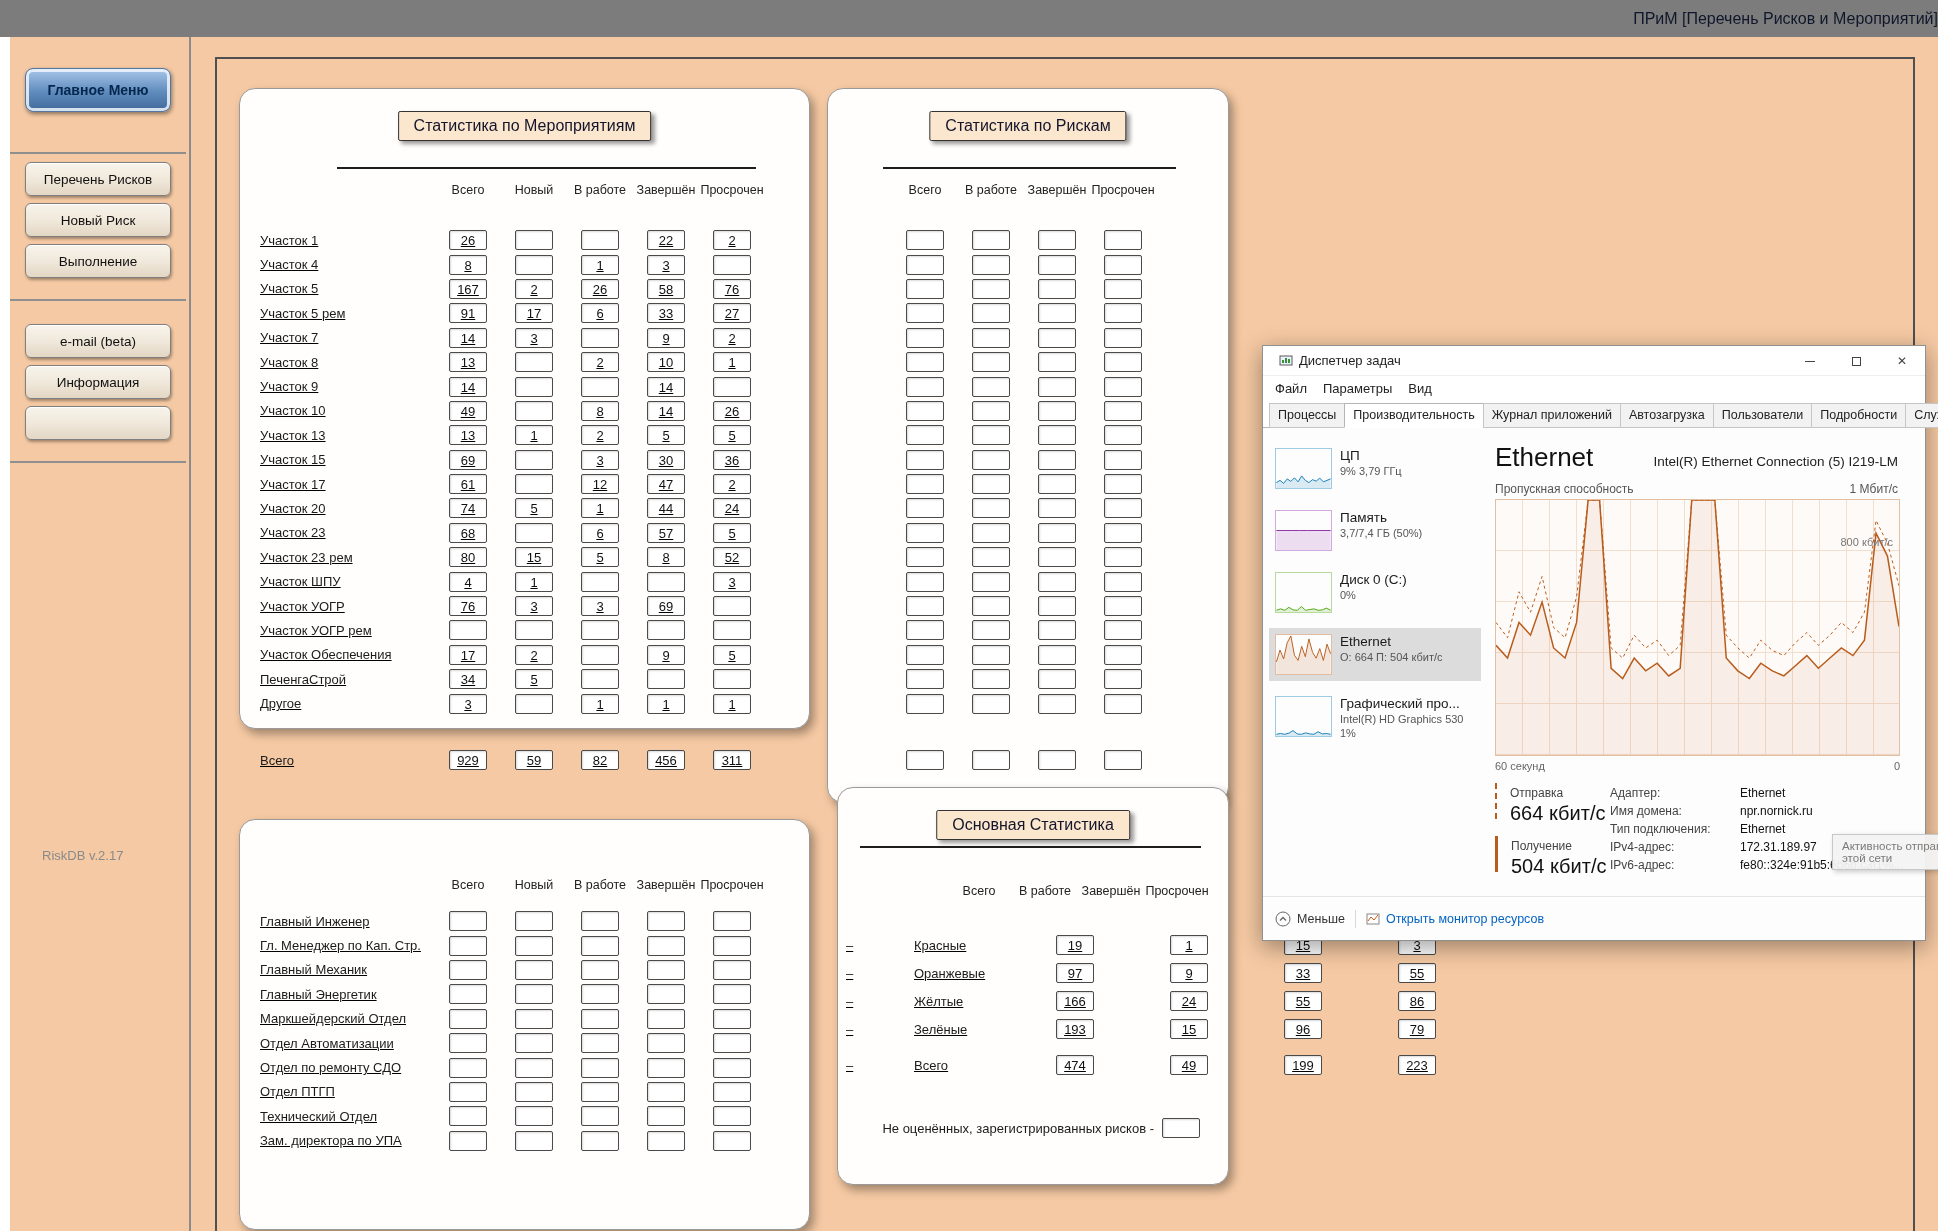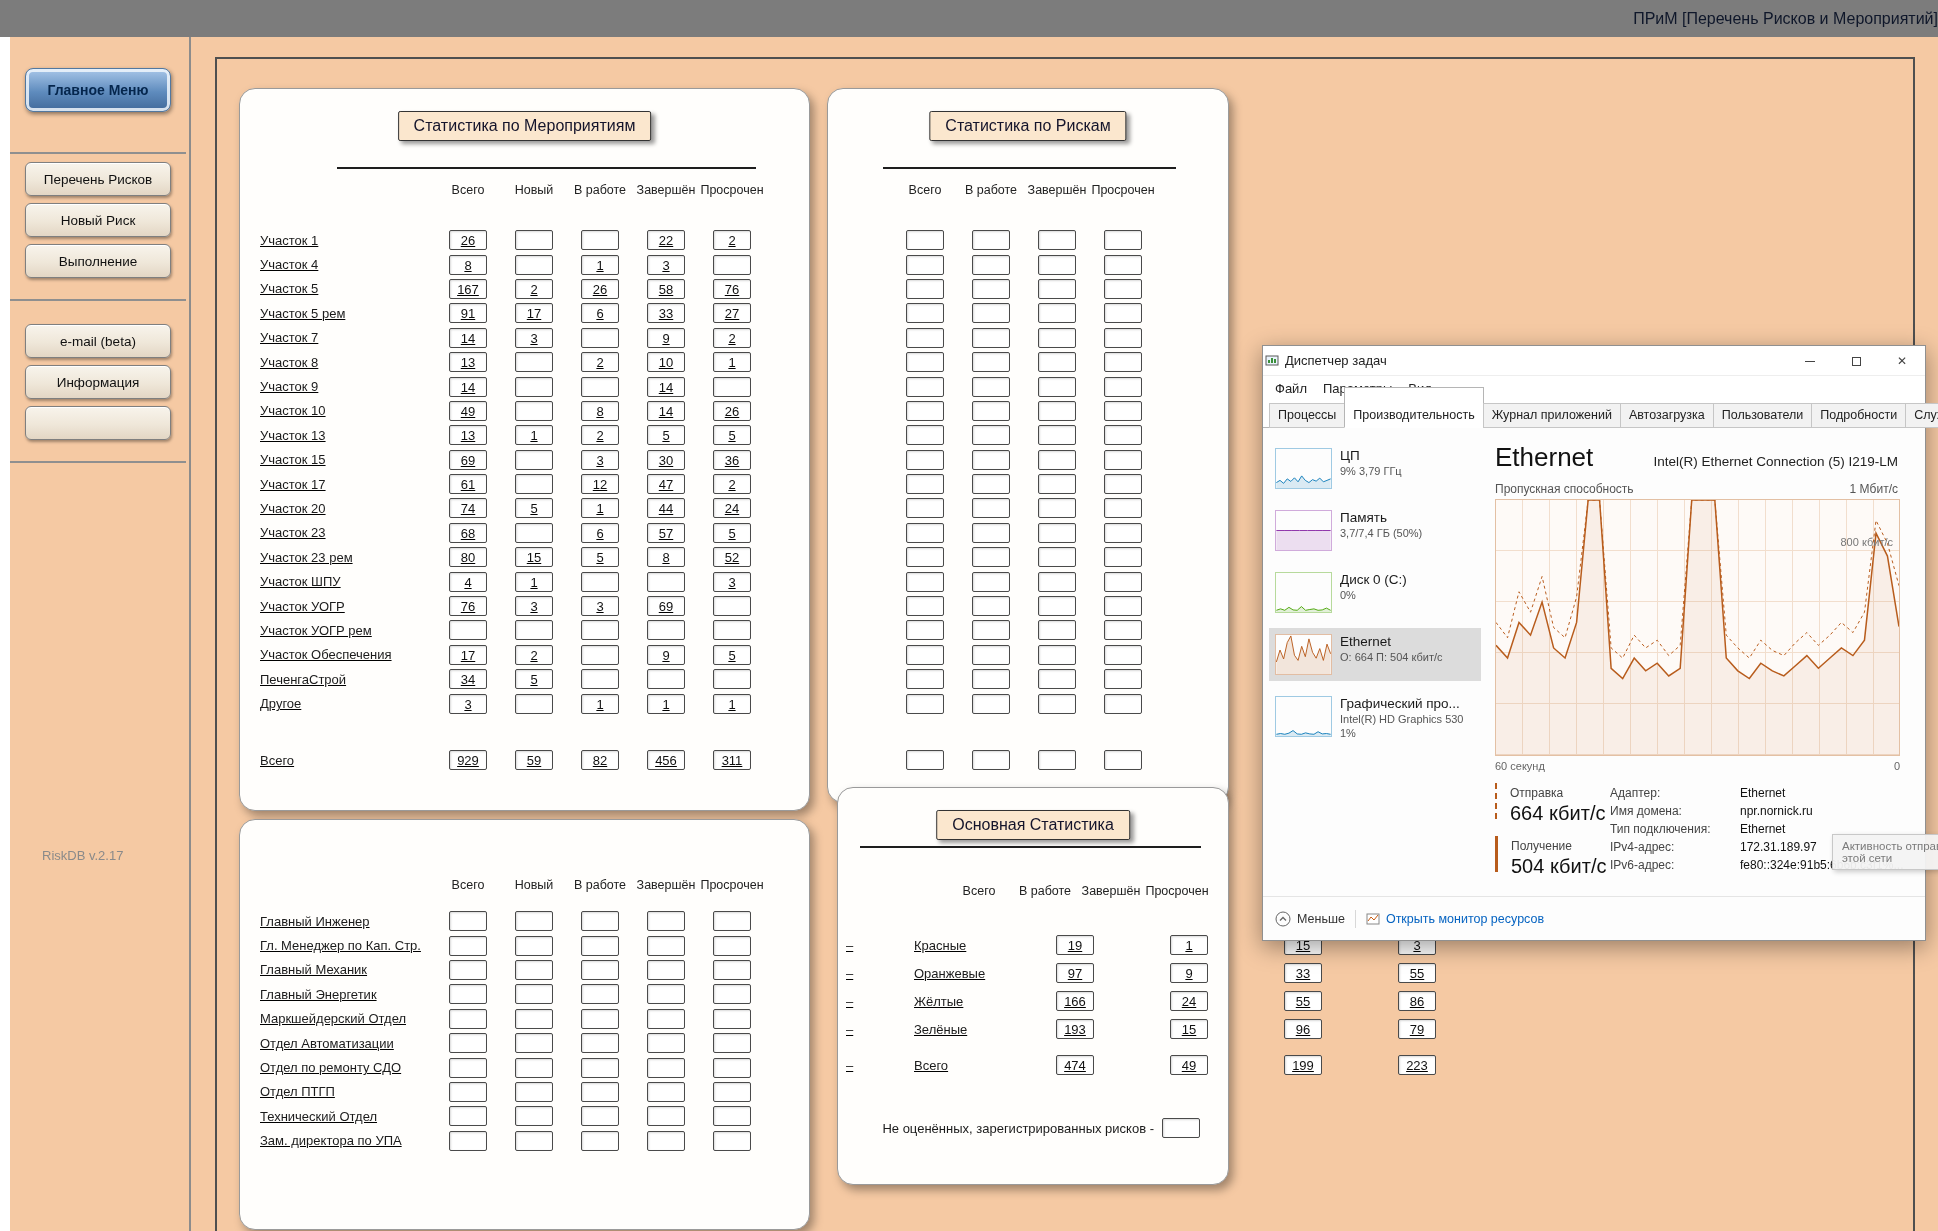--- a/index.html
+++ b/index.html
@@ -29,21 +29,21 @@
          box-shadow:inset 0 0 0 3px rgba(240,246,252,0.85), 1px 2px 4px rgba(0,0,0,0.45);
          color:#05264D; font-weight:bold; font-size:14px; }
   .version { position:absolute; left:32px; top:811px; font-size:13px; color:#8A8A8A; }
 
   
   #mainframe { position:absolute; left:215px; top:57px; width:1700px; height:1180px;
                border:2px solid #4F4F4F; background:#F5C9A3; }
 
   .panel { position:absolute; background:#FFFEFC; border:1px solid #9A9A9A; border-radius:16px;
            box-shadow:4px 5px 10px rgba(0,0,0,0.35); }
-  #p1 { left:22px; top:29px;  width:571px; height:723px;padding-left:14px; }
+  #p1 { left:22px; top:29px;  width:571px; height:641px;padding-left:14px; }
   #p2 { left:610px; top:29px; width:402px; height:715px; }
   #p3 { left:22px; top:760px; width:571px; height:411px; }
   #p4 { left:620px; top:728px; width:392px; height:398px; }
 
   .ptitle { position:absolute; top:22px; left:50%; transform:translateX(-50%); white-space:nowrap;
             background:#FBE7CE; border:1px solid #333; padding:5px 15px; font-size:16px; color:#14142B;
             box-shadow:3px 3px 4px rgba(0,0,0,0.4); border-radius:2px; }
   .pdivider { position:absolute; height:2px; background:#1E1E1E; }
   #p1 .pdivider { left:97px; right:53px; top:78px; }
   #p2 .pdivider { left:55px; right:52px; top:78px; }
@@ -76,33 +76,33 @@
   #p2 .total-row { left:64px; top:659px; }
   #p4 .total-row { left:8px;  top:263px; }
   .dash::before { content:"–"; font-size:13px; color:#222; }
   .pfooter { position:absolute; top:330px; left:0; right:28px; display:flex; justify-content:flex-end;
              align-items:center; gap:8px; font-size:13px; color:#1B1B1B; }
 
   
   #tm { position:absolute; left:1262px; top:345px; width:664px; height:596px; background:#FDFDFD;
         border:1px solid #909090; box-shadow:0 6px 22px rgba(0,0,0,0.38); z-index:50; }
   .tm-titlebar { position:relative; height:30px; background:#FFF; border-bottom:1px solid #EEE;
-                 display:flex; align-items:center; padding-left:2px; gap:6px; }
+                 display:flex; align-items:center; padding-left:16px; gap:6px; }
   .tm-title { font-size:13px; color:#222; }
   .tm-winbtns { position:absolute; right:0; top:0; height:30px; display:flex; }
   .wb { width:46px; height:30px; display:flex; align-items:center; justify-content:center;
         font-size:12px; color:#444; cursor:pointer; }
   .glyph-min { width:10px; height:1px; background:#444; display:inline-block; }
   .glyph-max { width:9px; height:9px; border:1px solid #444; display:inline-block; }
   .tm-menubar { height:24px; display:flex; align-items:center; padding-left:4px; background:#FFF; }
   .tm-menu-item { font-size:13px; color:#222; padding:3px 8px; cursor:pointer; }
   .tm-tabs { height:28px; display:flex; align-items:flex-end; padding:0 6px; border-bottom:1px solid #B5B5B5; background:#FFF; }
   .tm-tab { font-size:12.5px; color:#222; padding:4px 8px 5px; background:#F2F2F2; border:1px solid #C6C6C6;
             margin-bottom:-1px; margin-right:-1px; cursor:pointer; white-space:nowrap; }
-  .tm-tab.active { background:#FFF; border-color:#B5B5B5; border-bottom-color:#FFF; padding-top:20px; }
+  .tm-tab.active { background:#FFF; border-color:#B5B5B5; border-bottom-color:#FFF; padding-top:4px; }
 
   .tm-list { position:absolute; left:6px; top:96px; width:212px; }
   .tm-item { display:flex; gap:8px; padding:6px; margin-bottom:9px; cursor:pointer; }
   .tm-item.selected { background:#DCDCDC; }
   .mini { width:57px; height:41px; border:1px solid #BBB; background:#FDFDFD; flex:0 0 auto; }
   .ti-name { font-size:13.5px; color:#1A1A1A; }
   .ti-sub { font-size:11px; color:#555; margin-top:2px; }
 
   .tm-main-header { position:absolute; left:232px; right:27px; top:96px; display:flex;
                     justify-content:space-between; align-items:baseline; }

